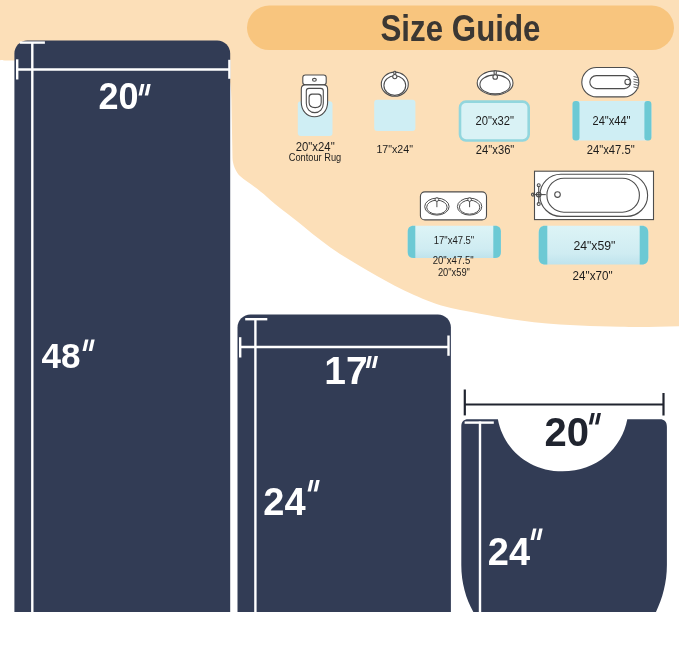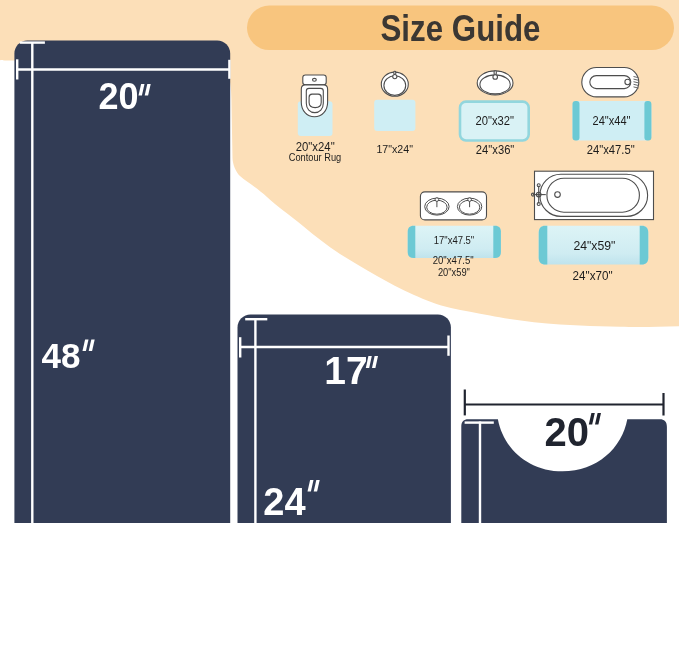--- a/index.html
+++ b/index.html
@@ -1,15 +1,15 @@
 <!DOCTYPE html>
 <html><head><meta charset="utf-8">
 <style>
 html,body{margin:0;padding:0;background:#fff;}
-#page{position:relative;width:679px;height:523px;overflow:hidden;background:#b91c1c;
+#page{position:relative;width:679px;height:612px;overflow:hidden;background:#b91c1c;
 font-family:"Liberation Sans",sans-serif;}
 svg{display:block;}
 text{font-family:"Liberation Sans",sans-serif;}
 </style></head><body>
 <div id="page">
 <svg width="679" height="669" viewBox="0 0 679 669">
 <defs>
 <linearGradient id="matg" x1="0" y1="0" x2="0" y2="1">
  <stop offset="0" stop-color="#ddf4f6"></stop>
  <stop offset="0.72" stop-color="#cfecf2"></stop>

